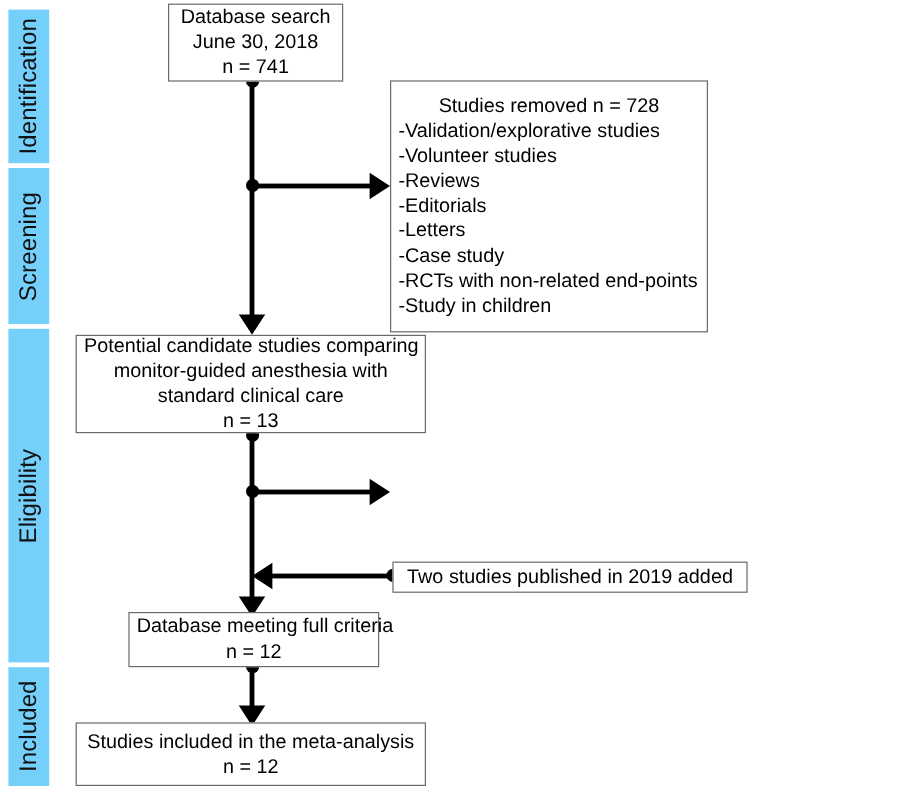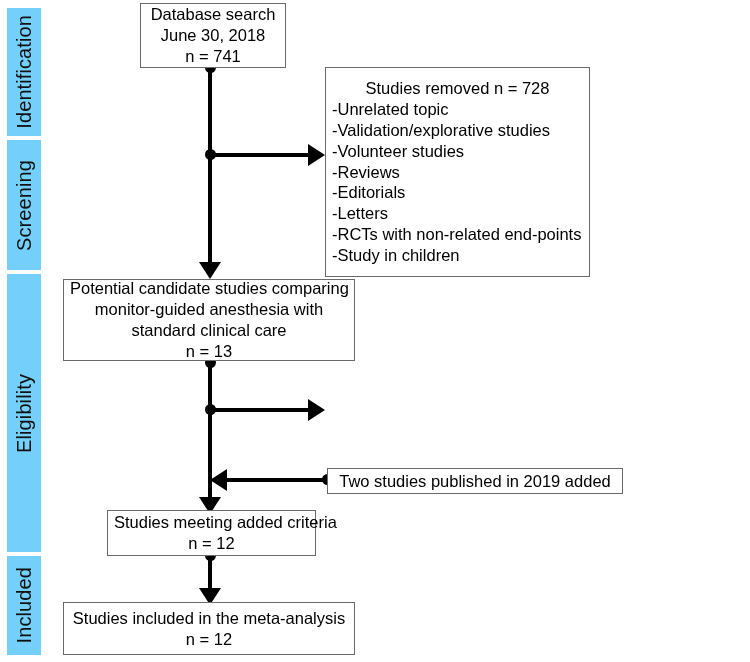--- a/index.html
+++ b/index.html
@@ -143,44 +143,44 @@
   <div class="arrow-down" style="left:199px;top:588px;"></div>
 
   <div class="flow-box ctr" style="left:140px;top:3px;width:146px;height:65px;">
     <div class="line">Database search</div>
     <div class="line">June 30, 2018</div>
     <div class="line">n = 741</div>
   </div>
 
   <div class="flow-box lft" style="left:325px;top:67px;width:265px;height:210px;">
     <div class="line hdr">Studies removed n = 728</div>
-    <div class="line">-Unrelated topic</div>
     <div class="line">-Validation/explorative studies</div>
     <div class="line">-Volunteer studies</div>
     <div class="line">-Reviews</div>
     <div class="line">-Editorials</div>
     <div class="line">-Letters</div>
+    <div class="line">-Case study</div>
     <div class="line">-RCTs with non-related end-points</div>
     <div class="line">-Study in children</div>
   </div>
 
   <div class="flow-box ctr" style="left:63px;top:279px;width:292px;height:82px;">
     <div class="line">Potential candidate studies comparing</div>
     <div class="line">monitor-guided anesthesia with</div>
     <div class="line">standard clinical care</div>
     <div class="line">n = 13</div>
   </div>
 
 
   <div class="flow-box ctr" style="left:327px;top:468px;width:296px;height:26px;">
     <div class="line">Two studies published in 2019 added</div>
   </div>
 
   <div class="flow-box ctr" style="left:107px;top:510px;width:209px;height:46px;">
-    <div class="line">Studies meeting added criteria</div>
+    <div class="line">Database meeting full criteria</div>
     <div class="line">n = 12</div>
   </div>
 
   <div class="flow-box ctr" style="left:63px;top:602px;width:292px;height:53px;">
     <div class="line">Studies included in the meta-analysis</div>
     <div class="line">n = 12</div>
   </div>
 
 </div>
 

